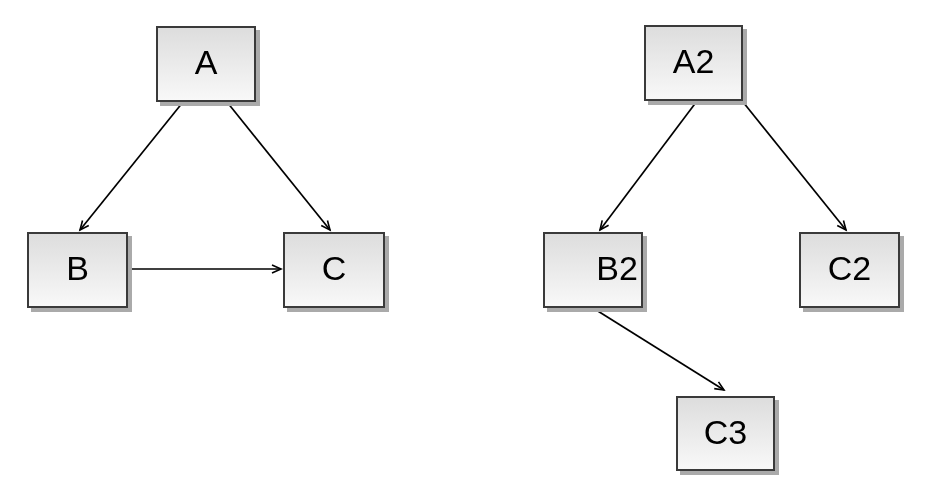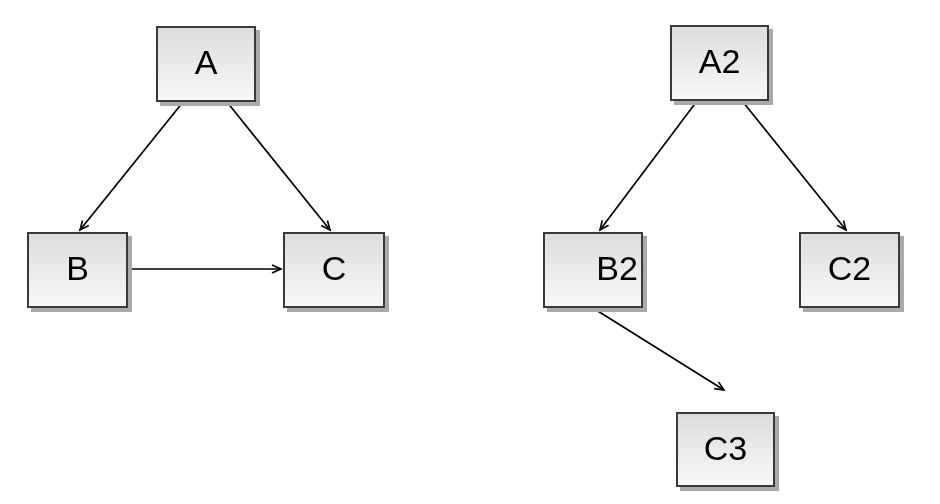--- a/index.html
+++ b/index.html
@@ -67,26 +67,26 @@
   <div id="node-layer">
       <div class="node" style="left: 156px; top: 26px; width: 100px; height: 76px;">
         <span class="node-label">A</span>
       </div>
       <div class="node" style="left: 27px; top: 232px; width: 101px; height: 76px;">
         <span class="node-label">B</span>
       </div>
       <div class="node" style="left: 283px; top: 232px; width: 102px; height: 76px;">
         <span class="node-label">C</span>
       </div>
-      <div class="node" style="left: 670px; top: 25px; width: 99px; height: 76px;">
+      <div class="node" style="left: 644px; top: 25px; width: 99px; height: 76px;">
         <span class="node-label">A2</span>
       </div>
       <div class="node" style="left: 543px; top: 232px; width: 100px; height: 76px; padding-left: 48px;">
         <span class="node-label">B2</span>
       </div>
       <div class="node" style="left: 799px; top: 232px; width: 101px; height: 76px; text-align: center;">
         <span class="node-label">C2</span>
       </div>
-      <div class="node" style="left: 676px; top: 412px; width: 99px; height: 75px;">
+      <div class="node" style="left: 676px; top: 396px; width: 99px; height: 75px;">
         <span class="node-label">C3</span>
       </div>
     </div>
 </div>
 
 </body></html>

